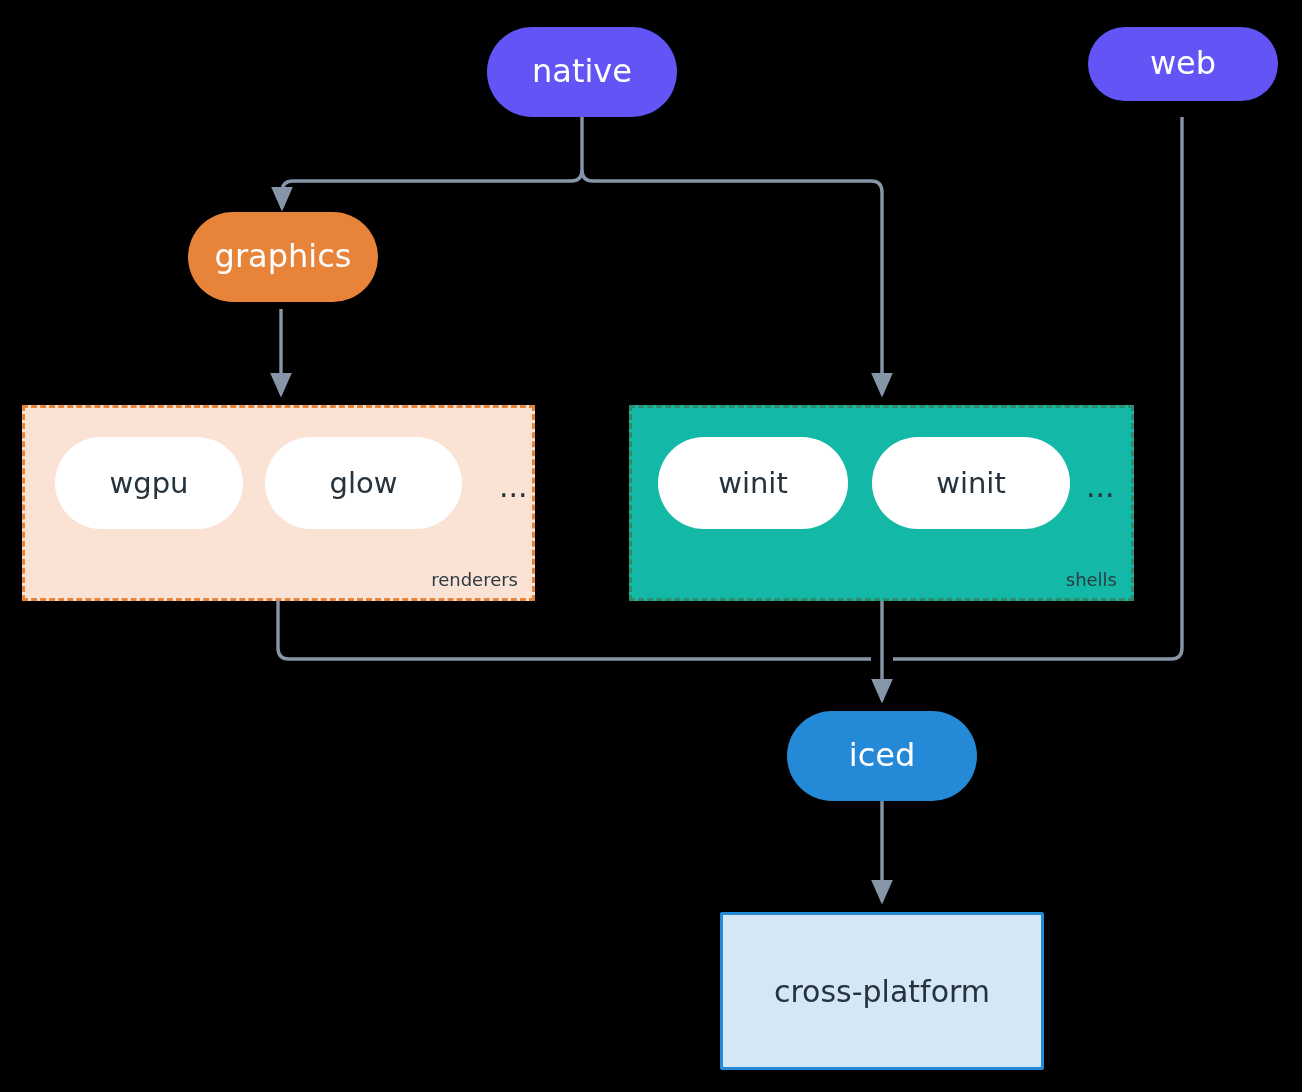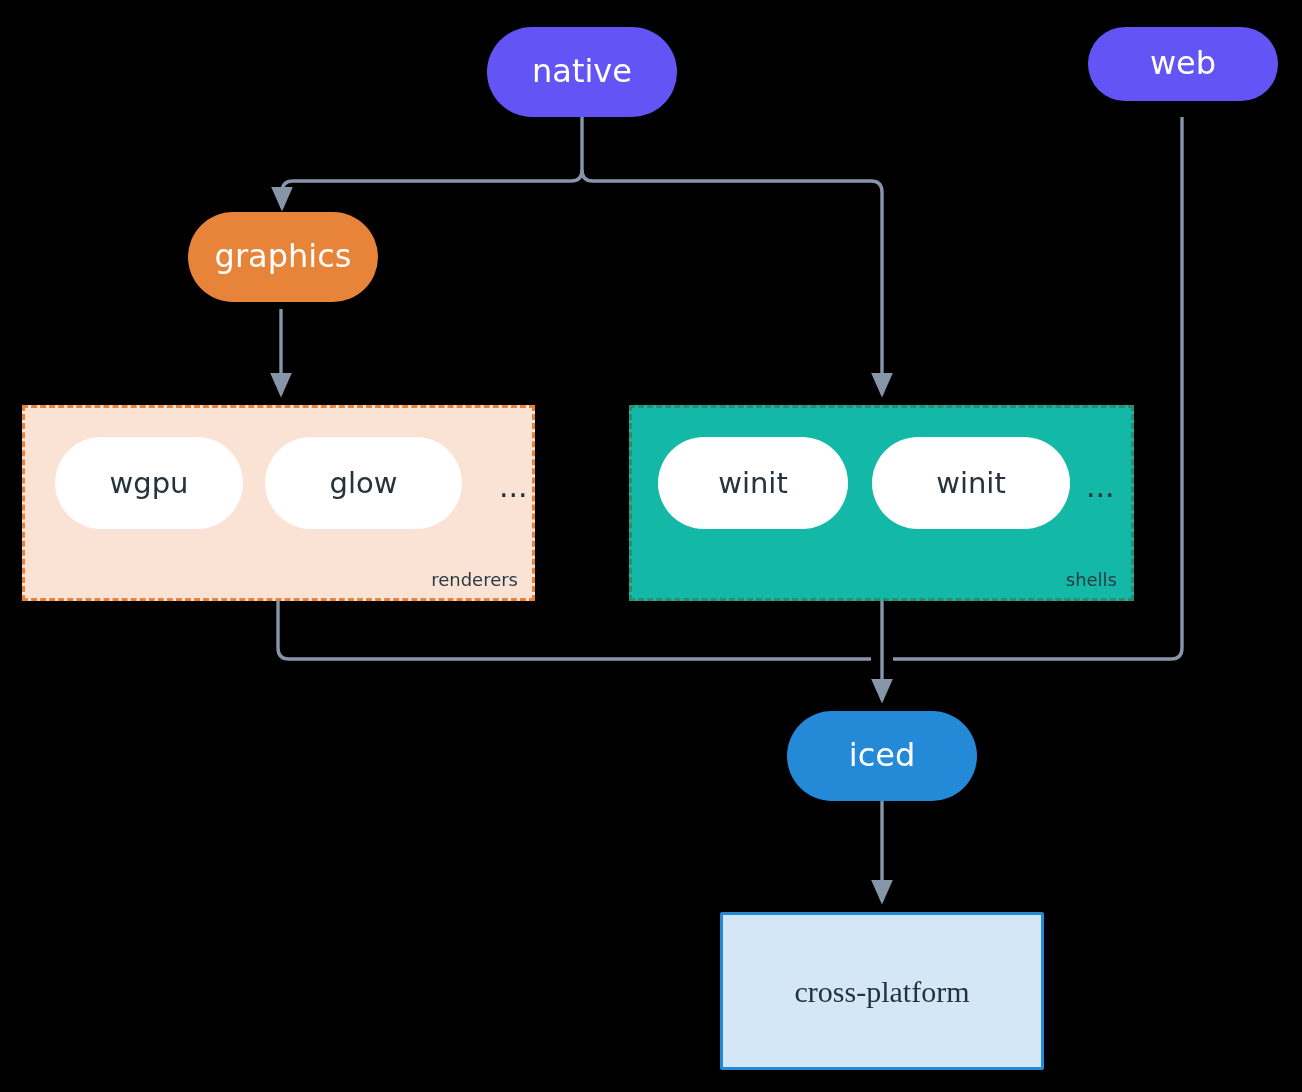--- a/index.html
+++ b/index.html
@@ -104,21 +104,20 @@
   .ellipsis-shells    { left: 454px; top: 64px; }
   
   .node-app {
     left: 720px; top: 912px; width: 324px; height: 158px;
     background: #D4E7F7;
     border: 3px solid #2489D6;
     color: #26333D;
     font-size: 30px;
     flex-direction: column;
     border-radius: 2px;
-    font-family: Liberation Serif, serif;
   }
   .node-app .line { display: block; }
 </style>
 </head>
 <body>
 
 <div id="stage">
 
   <svg id="edges" viewBox="0 0 1302 1092" xmlns="http://www.w3.org/2000/svg">
     <defs>

